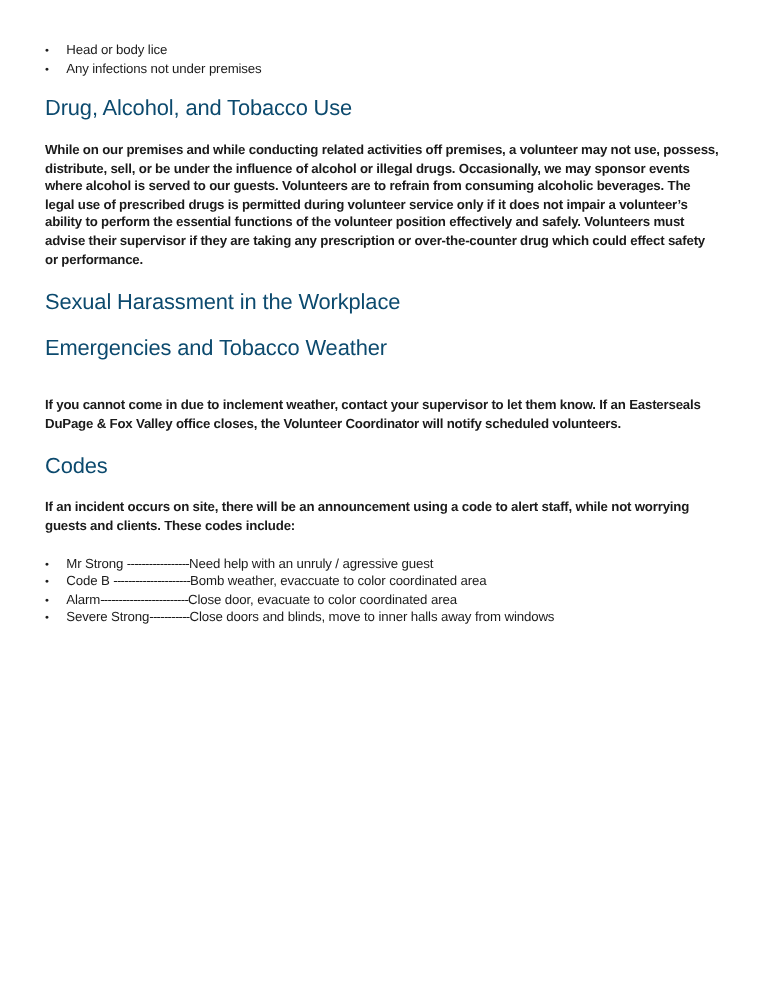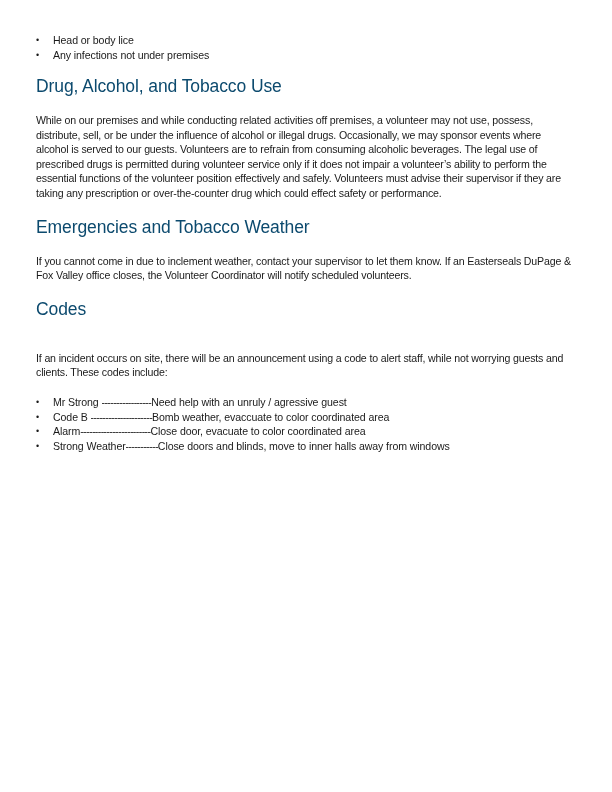--- a/index.html
+++ b/index.html
@@ -46,29 +46,30 @@
       font-size: 17.5px;
       line-height: 22px;
       margin: 0;
       letter-spacing: -0.1px;
     }
     p {
       margin: 0;
       font-size: 10.6px;
       line-height: 14.6px;
       letter-spacing: -0.15px;
+      font-weight: bold;
     }
     .sec-drug { margin-top: 12px; }
     .sec-drug p { margin-top: 16px; }
     .sec-harass { margin-top: 15px; }
     .sec-harass p { margin-top: 16px; }
     .sec-emerg { margin-top: 15px; }
-    .sec-emerg p { margin-top: 16px; }
+    .sec-emerg p { margin-top: 28px; }
     .sec-codes { margin-top: 15px; }
-    .sec-codes p { margin-top: 31px; }
+    .sec-codes p { margin-top: 16px; }
     .codes-list { margin-top: 15px; }
     .codes-list li { line-height: 14.6px; }
     .code-name { white-space: pre; margin-top: 18px; }
     .code-dash { white-space: pre; letter-spacing: -0.6px; }
   </style>
 </head>
 <body>
 
 <div class="page">
 
@@ -82,20 +83,21 @@
       <span>Any infections not under premises</span>
     </li>
   </ul>
 
   <section class="sec-drug">
     <h2>Drug, Alcohol, and Tobacco Use</h2>
     <p>While on our premises and while conducting related activities off premises, a volunteer may not use, possess, distribute, sell, or be under the influence of alcohol or illegal drugs. Occasionally, we may sponsor events where alcohol is served to our guests. Volunteers are to refrain from consuming alcoholic beverages. The legal use of prescribed drugs is permitted during volunteer service only if it does not impair a volunteer’s ability to perform the essential functions of the volunteer position effectively and safely. Volunteers must advise their supervisor if they are taking any prescription or over-the-counter drug which could effect safety or performance.</p>
   </section>
 
   <section class="sec-harass">
+    <h2>Sexual Harassment in the Workplace</h2>
   </section>
 
   <section class="sec-emerg">
     <h2>Emergencies and Tobacco Weather</h2>
     <p>If you cannot come in due to inclement weather, contact your supervisor to let them know. If an Easterseals DuPage &amp; Fox Valley office closes, the Volunteer Coordinator will notify scheduled volunteers.</p>
   </section>
 
   <section class="sec-codes">
     <h2>Codes</h2>
     <p>If an incident occurs on site, there will be an announcement using a code to alert staff, while not worrying guests and clients. These codes include:</p>
@@ -108,18 +110,18 @@
       <li>
         <span class="dot">•</span>
         <span class="code-name">Code B </span><span class="code-dash">---------------------</span><span>Bomb weather, evaccuate to color coordinated area</span>
       </li>
       <li>
         <span class="dot">•</span>
         <span class="code-name">Alarm</span><span class="code-dash">------------------------</span><span>Close door, evacuate to color coordinated area</span>
       </li>
       <li>
         <span class="dot">•</span>
-        <span class="code-name">Strong Weather</span><span class="code-dash">-----------</span><span>Close doors and blinds, move to inner halls away from windows</span>
+        <span class="code-name">Severe Strong</span><span class="code-dash">-----------</span><span>Close doors and blinds, move to inner halls away from windows</span>
       </li>
     </ul>
   </section>
 
 </div>
 
 </body></html>

